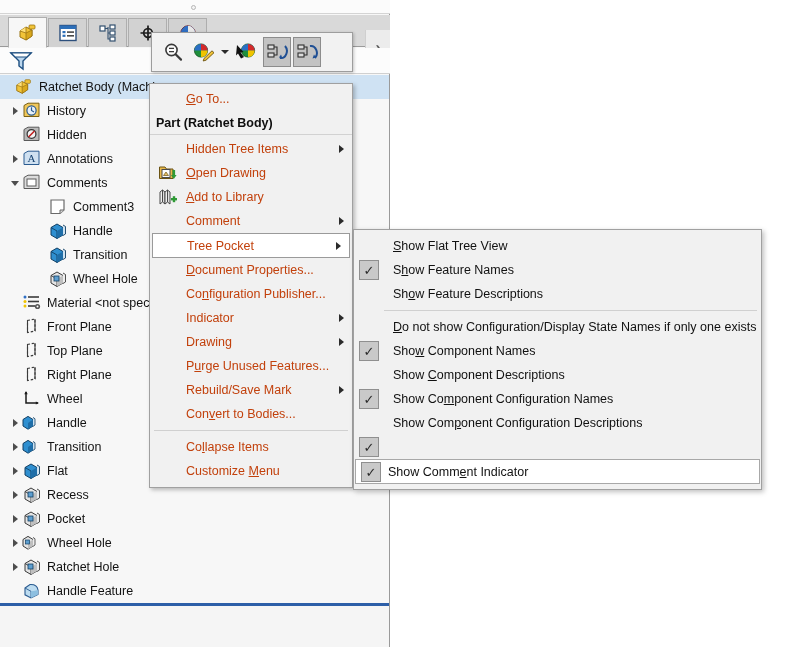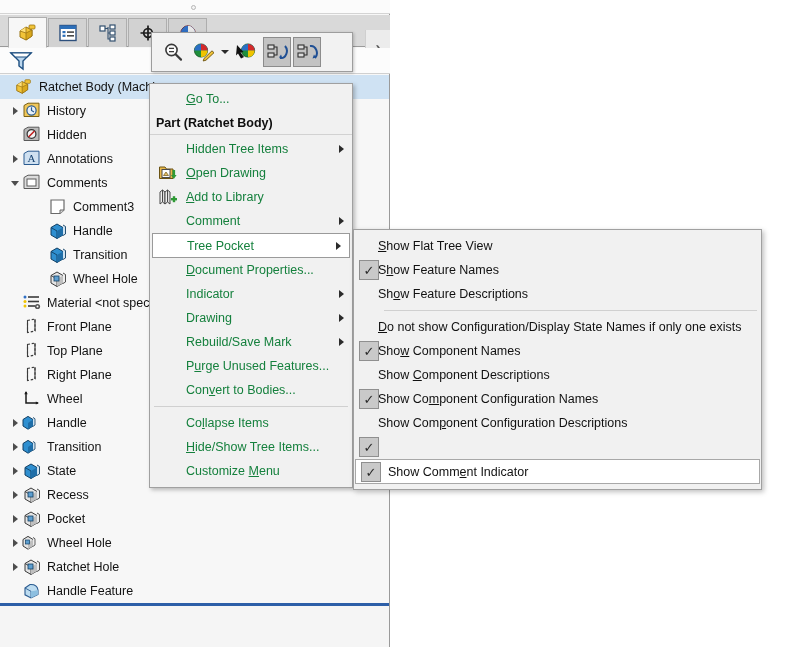--- a/index.html
+++ b/index.html
@@ -110,21 +110,21 @@
 
   
   #ctx-menu{
     position:absolute; left:149px; top:83px; width:204px;
     background:#f1f1f1; border:1px solid #a0a0a0;
     box-shadow:2px 2px 4px rgba(0,0,0,.25);
     padding:3px 0 4px 0;
   }
   .mi{
     position:relative; height:24px; display:flex; align-items:center;
-    padding-left:36px; padding-right:18px; font-size:12.5px; color:#15803d;
+    padding-left:36px; padding-right:18px; font-size:12.5px; color:#c2410c;
   }
   .mi.hover{
     background:#ffffff; border:1px solid #9a9a9a; height:25px;
     margin:0 2px; padding-left:34px;
   }
   .mi-header{
     height:24px; display:flex; align-items:center; padding-left:6px;
     font-weight:bold; font-size:12.5px; color:#0f0f0f;
     border-bottom:1px solid #d2d2d2;
     margin-bottom:2px;
@@ -140,21 +140,21 @@
 
   
   #sub-menu{
     position:absolute; left:353px; top:229px; width:409px;
     background:#f1f1f1; border:1px solid #a0a0a0;
     box-shadow:2px 2px 5px rgba(0,0,0,.25);
     padding:4px 0 5px 0;
   }
   .smi{
     position:relative; height:24px; display:flex; align-items:center;
-    padding-left:24px; font-size:12.5px; color:#111;
+    padding-left:39px; font-size:12.5px; color:#111;
   }
   .smi.hover{
     background:#ffffff; border:1px solid #a8a8a8;
     margin:0 1px; height:25px; padding-left:32px;
   }
   .chk{
     position:absolute; left:5px; top:2px; width:20px; height:20px;
     background:#c9c9c9; border:1px solid #8f8f8f;
     display:flex; align-items:center; justify-content:center;
     font-size:13px; color:#2a2a2a; line-height:1;
@@ -391,21 +391,21 @@
             <span class="tlabel">Transition</span>
           </div>
           <div class="tree-row">
             <div class="expander has" style="margin-left: 8px;"></div>
             <div class="ticon"><svg width="20" height="20" viewBox="0 0 20 20">
                 <path d="M3 6.5 L9 3 L15 6.5 L15 14 L9 17.5 L3 14 Z" fill="#2f8fd0" stroke="#123f63" stroke-width="1"></path>
                 <path d="M3 6.5 L9 10 L9 17.5" fill="none" stroke="#123f63" stroke-width=".9"></path>
                 <path d="M9 10 L15 6.5 L15 14 L9 17.5 Z" fill="#1f6ea8"></path>
                 <path d="M15 4 L17.5 5.5 V13 L15 14.5" fill="#cfe3f2" stroke="#123f63" stroke-width=".9"></path>
               </svg></div>
-            <span class="tlabel">State</span>
+            <span class="tlabel">Flat</span>
           </div>
           <div class="tree-row">
             <div class="expander has" style="margin-left: 8px;"></div>
             <div class="ticon"><svg width="20" height="20" viewBox="0 0 20 20">
                 <path d="M3 6.5 L9 3 L15 6.5 L15 14 L9 17.5 L3 14 Z" fill="#e4e4e4" stroke="#3b3b3b" stroke-width="1"></path>
                 <path d="M3 6.5 L9 10 L9 17.5" fill="none" stroke="#3b3b3b" stroke-width=".9"></path>
                 <path d="M9 10 L15 6.5 L15 14 L9 17.5 Z" fill="#bfbfbf"></path>
                 <rect x="6" y="7" width="5" height="5" fill="#5e9fd0" stroke="#123f63" stroke-width=".8"></rect>
                 <path d="M15 4 L17.5 5.5 V13 L15 14.5" fill="#ededed" stroke="#3b3b3b" stroke-width=".9"></path>
               </svg></div>
@@ -562,43 +562,43 @@
           <span class="mi-arrow"></span>
         </div>
         <div class="mi hover">
           <span>Tree Pocket</span>
           <span class="mi-arrow"></span>
         </div>
         <div class="mi">
           <span><span class="u">D</span>ocument Properties...</span>
         </div>
         <div class="mi">
+          <span>Co<span class="u">n</span>figuration Publisher...</span>
+        </div>
+        <div class="mi">
           <span>Indicator</span>
           <span class="mi-arrow"></span>
         </div>
         <div class="mi">
           <span>Drawing</span>
           <span class="mi-arrow"></span>
         </div>
         <div class="mi">
+          <span>P<span class="u">u</span>rge Unused Features...</span>
+        </div>
+        <div class="mi">
           <span>Rebuild/Save Mark</span>
           <span class="mi-arrow"></span>
         </div>
         <div class="mi">
-          <span>P<span class="u">u</span>rge Unused Features...</span>
-        </div>
-        <div class="mi">
           <span>Con<span class="u">v</span>ert to Bodies...</span>
         </div>
         <div class="mi-sep"></div>
         <div class="mi">
           <span>Co<span class="u">l</span>lapse Items</span>
-        </div>
-        <div class="mi">
-          <span><span class="u">H</span>ide/Show Tree Items...</span>
         </div>
         <div class="mi">
           <span>Customize <span class="u">M</span>enu</span>
         </div>
       </div>
   </div>
 
   <div id="sub-menu">
     <div id="sub-body">
         <div class="smi">

